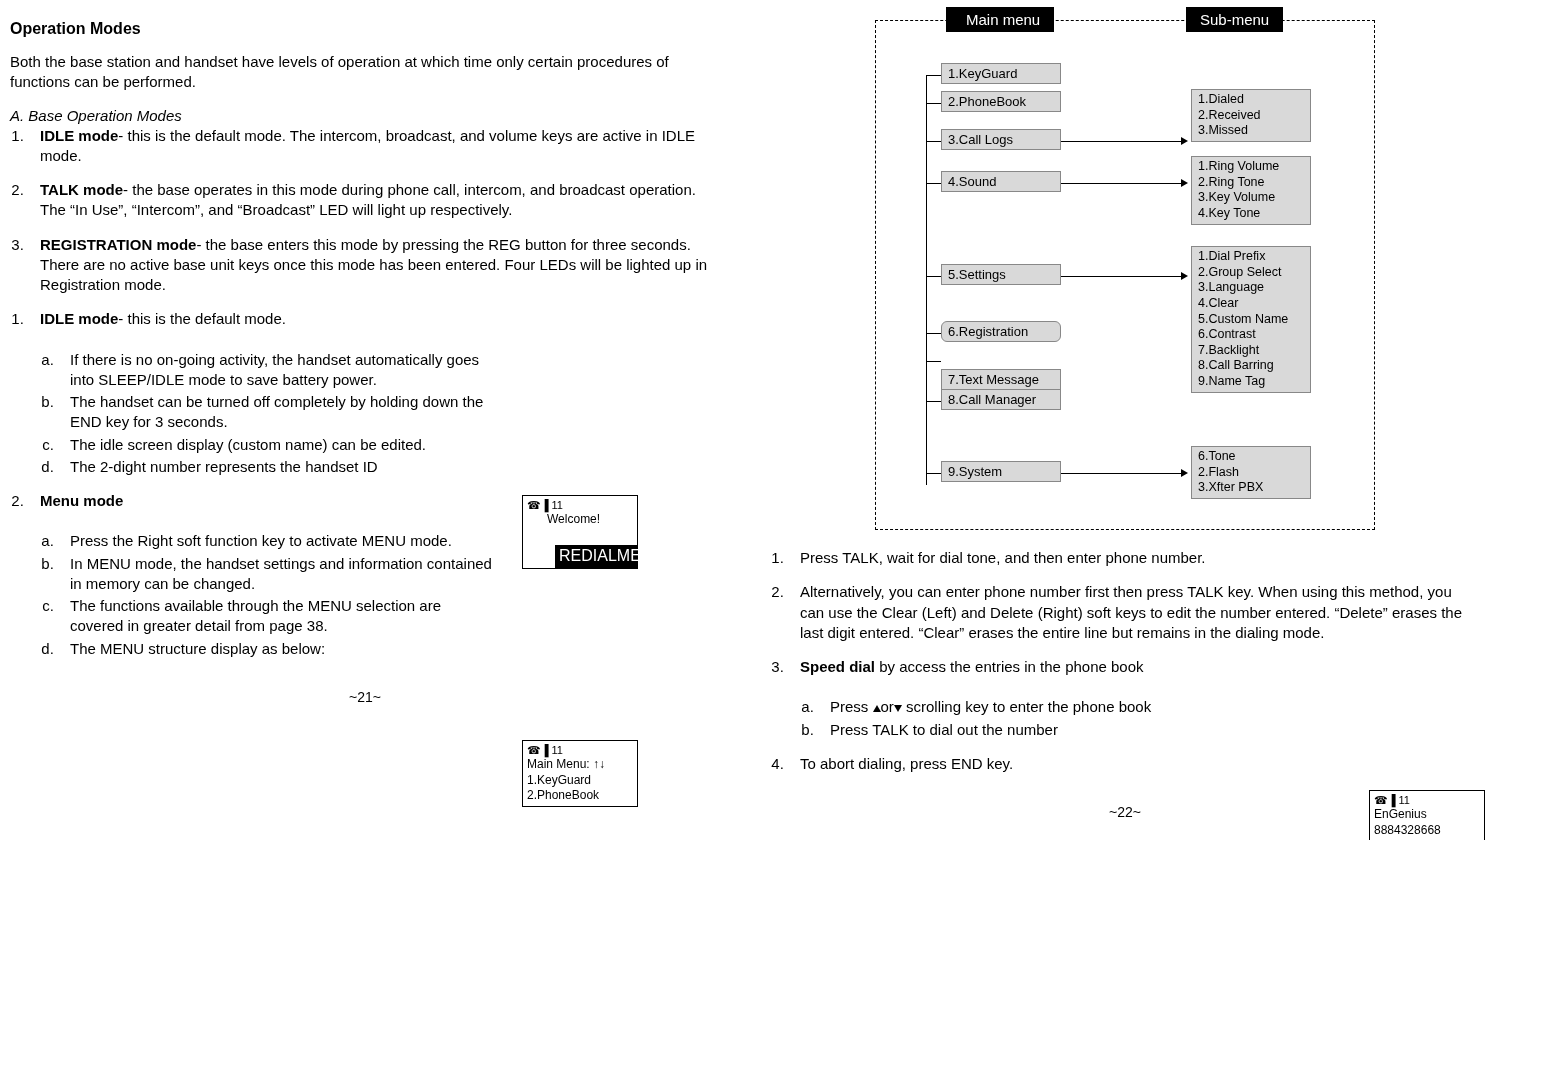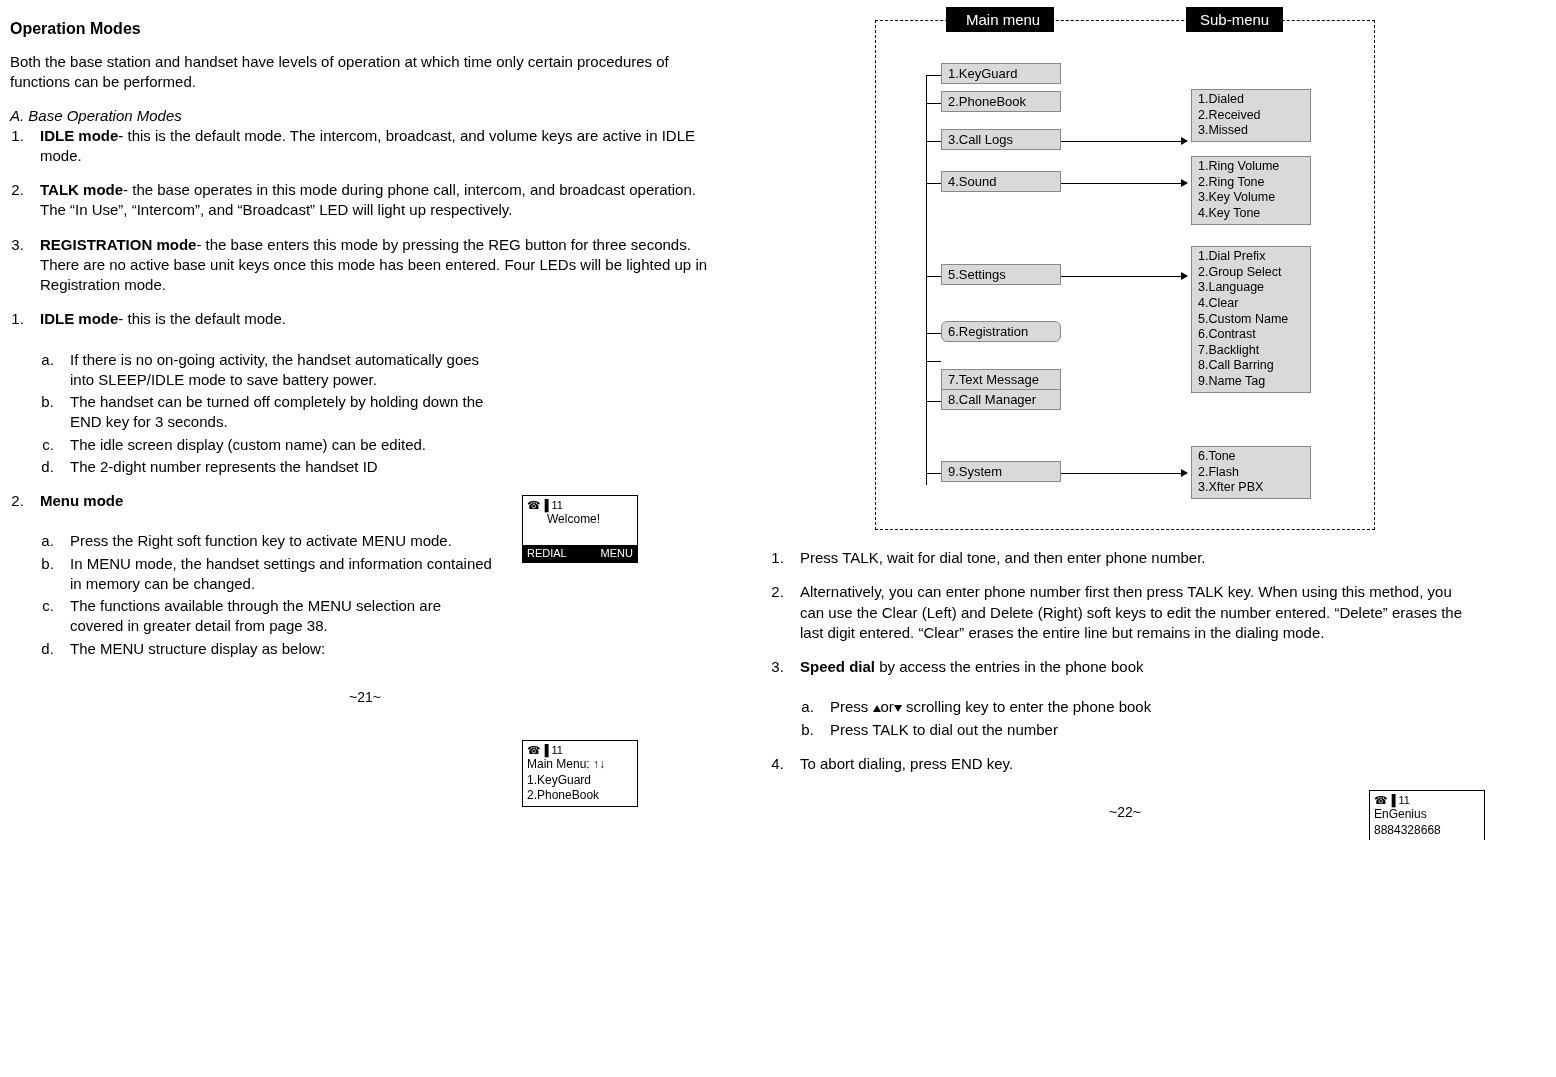--- a/index.html
+++ b/index.html
@@ -29,21 +29,21 @@
   .page-num { text-align: center; margin-top: 30px; font-size: 14px; }
   
   .lcd {
     border: 1px solid #000;
     width: 116px;
     font-size: 12px;
     line-height: 1.3;
     position: absolute;
   }
   .lcd .top { padding: 2px 4px; }
-  .lcd .bot { background: #000; color: #fff; display: flex; justify-content: space-between; padding: 1px 4px; font-size: 11px; }
+  .lcd .bot { background: #000; color: #fff; display: flex; justify-content: space-between; padding: 1px 4px; font-size: 16px; margin-left: 32px; }
   .lcd .icon-row { font-size: 11px; }
   .lcd-idle { right: 82px; top: 475px; }
   .lcd-menu { right: 82px; top: 720px; }
   .lcd-dial { right: -5px; top: 770px; }
   
   .diagram {
     position: relative;
     border: 1px dashed #000;
     width: 500px;
     height: 510px;

